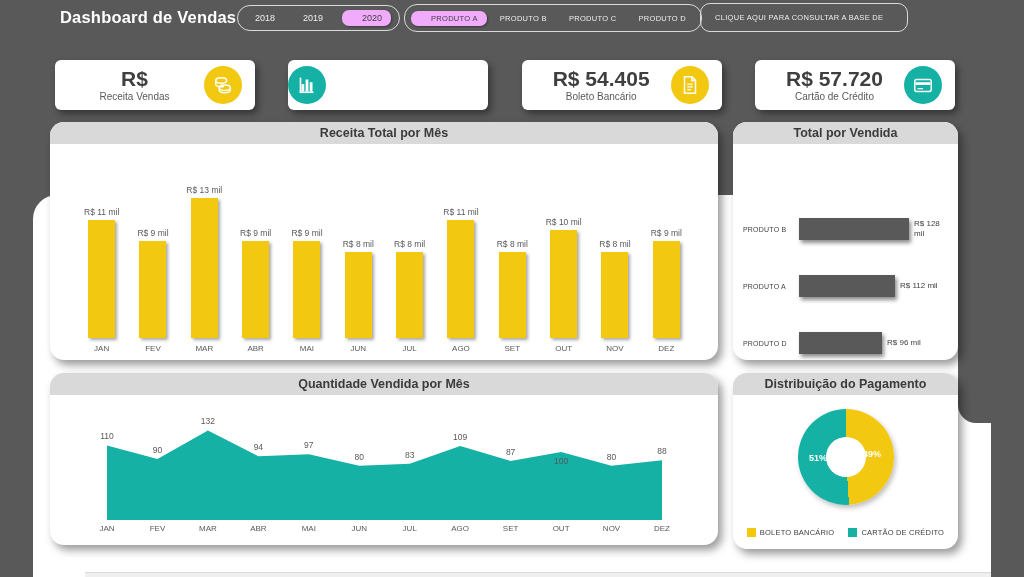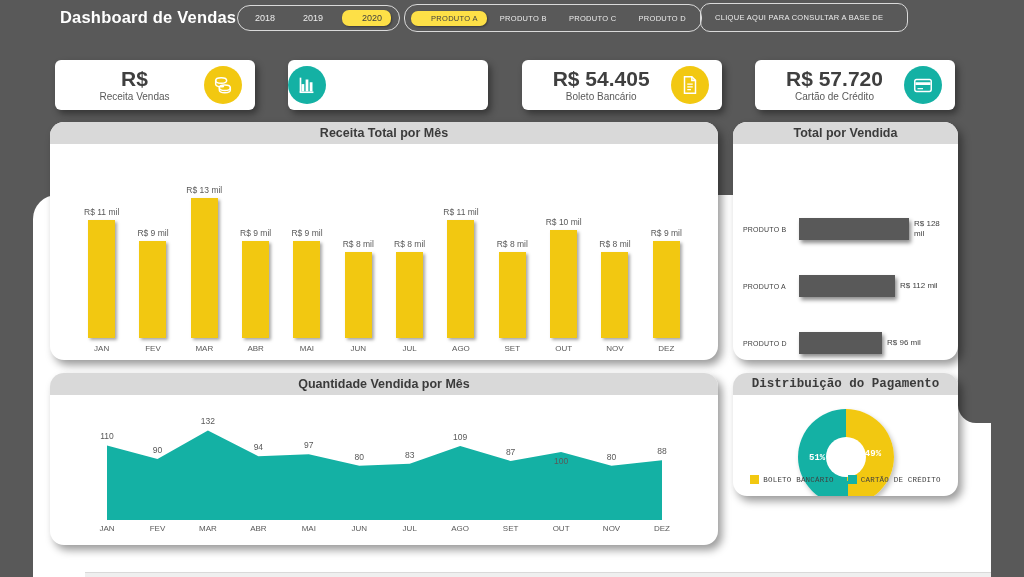--- a/index.html
+++ b/index.html
@@ -10,21 +10,21 @@
   
   .topbar { position:absolute; left:0; top:0; width:100%; height:44px; z-index:5; }
   .app-title { position:absolute; left:60px; top:8px; color:#fff; font-size:16.5px; font-weight:bold; letter-spacing:.2px; }
   .toggle-group { position:absolute; display:flex; align-items:center; border:1.5px solid #DADADA; border-radius:13px; background:transparent; }
   .year-group { left:237px; top:5px; height:26px; padding:0 8px; gap:10px; }
   .product-group { left:404px; top:4px; height:28px; padding:0 6px; gap:4px; }
   .toggle { background:transparent; border:none; color:#EDEDED; font-family:inherit; cursor:pointer;
             padding:3px 9px; border-radius:7px; white-space:nowrap; }
   .year-group .toggle { font-size:9px; }
   .product-group .toggle { font-size:7.5px; letter-spacing:.3px; }
-  .toggle.selected { background:#fde047; color:#3F3F3F; box-shadow:1px 1px 2px rgba(0,0,0,.35);padding-left:20px; }
+  .toggle.selected { background:#f0abfc; color:#3F3F3F; box-shadow:1px 1px 2px rgba(0,0,0,.35);padding-left:20px; }
   .consult-btn { position:absolute; left:700px; top:3px; width:208px; height:29px; border:1.5px solid #DADADA;
                  border-radius:10px; background:transparent; color:#EDEDED; font-family:inherit; font-size:7.5px;
                  letter-spacing:.3px; text-align:left; padding-left:14px; cursor:pointer; }
 
   
   .kpi-row { position:absolute; left:55px; right:69px; top:60px; height:50px; display:flex;
              justify-content:space-between; z-index:5; }
   .kpi-card { width:200px; height:50px; background:#fff; border-radius:6px; display:flex; align-items:center;
               box-shadow:3px 4px 7px rgba(0,0,0,.4); }
   .kpi-text { flex:1; text-align:center; padding-left:10px; }
@@ -43,21 +43,21 @@
                   border-top:1px solid #D9D9D9; z-index:2; }
 
   
   .panel { position:absolute; background:#fff; border-radius:14px; box-shadow:4px 5px 8px rgba(0,0,0,.4);
            z-index:3; overflow:hidden; }
   .panel-header { height:22px; background:#D9D9D9; display:flex; align-items:center; justify-content:center;
                   font-size:12.5px; font-weight:bold; color:#3B3B3B; }
   .revenue-panel  { left:50px;  top:122px; width:668px; height:238px; }
   .product-panel  { left:733px; top:122px; width:225px; height:238px; }
   .quantity-panel { left:50px;  top:373px; width:668px; height:172px; }
-  .payment-panel  { left:733px; top:373px; width:225px; height:123px;font-family:Liberation Mono, monospace; }
+  .payment-panel  { left:733px; top:373px; width:225px; height:176px; }
 
   
   .bars-body { position:absolute; left:0; right:0; top:22px; bottom:0; display:flex; align-items:flex-end;
                padding:0 26px 4px; }
   .bar-col { flex:1; display:flex; flex-direction:column; align-items:center; justify-content:flex-end; }
   .bar-value { font-size:8.5px; color:#595959; margin-bottom:3px; white-space:nowrap; }
   .bar { width:27px; box-shadow:2px 2px 3px rgba(0,0,0,.35); cursor:pointer; }
   .bar-month { font-size:8px; color:#595959; margin-top:6px; height:12px; }
 
   

